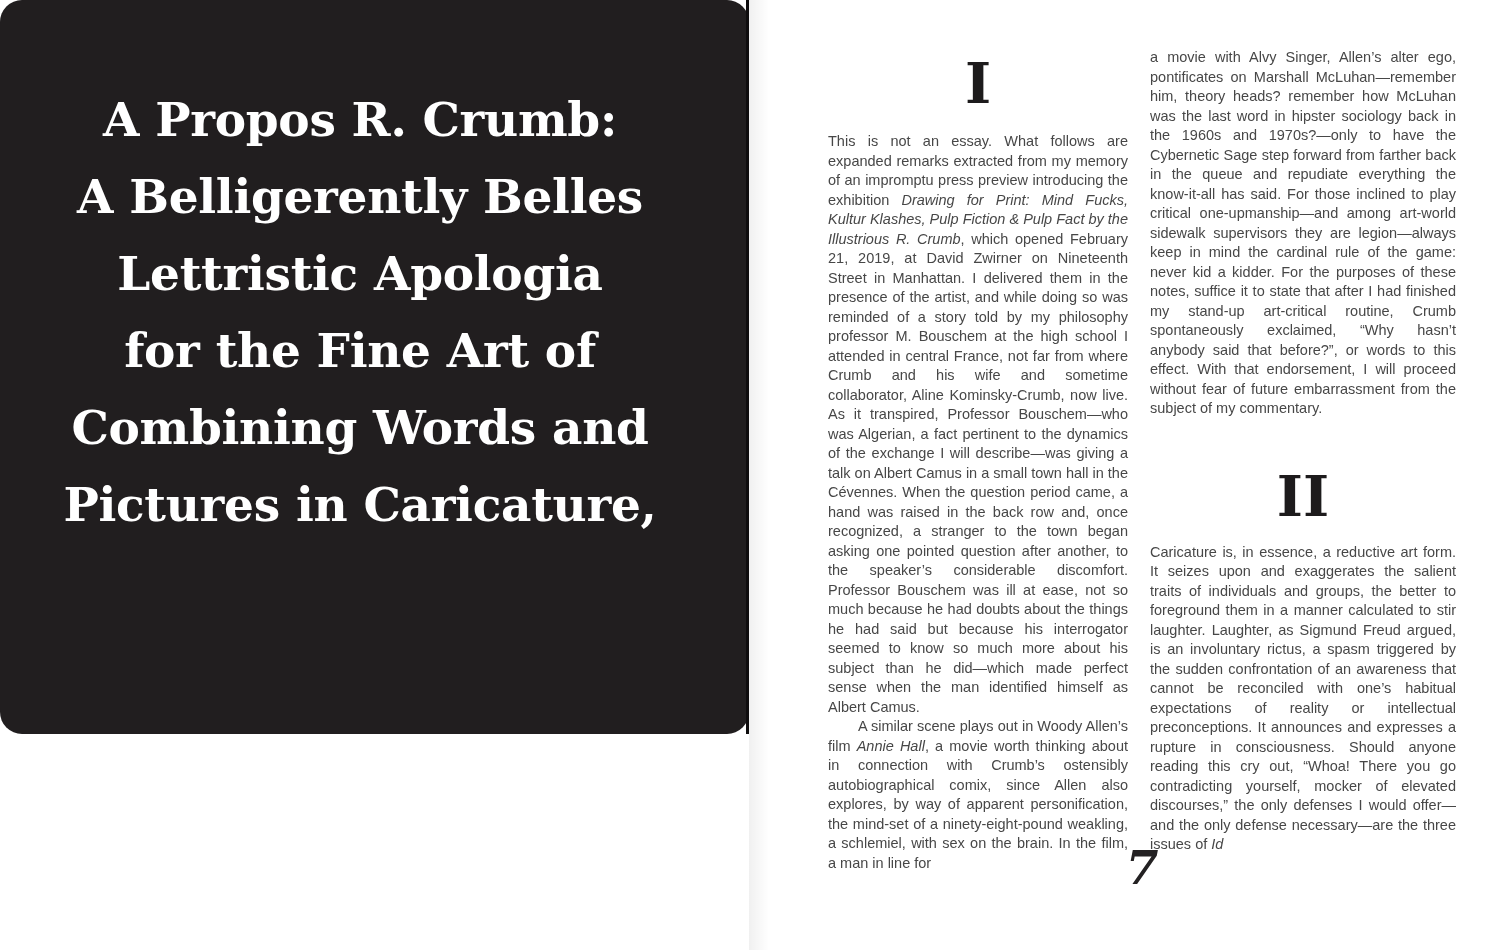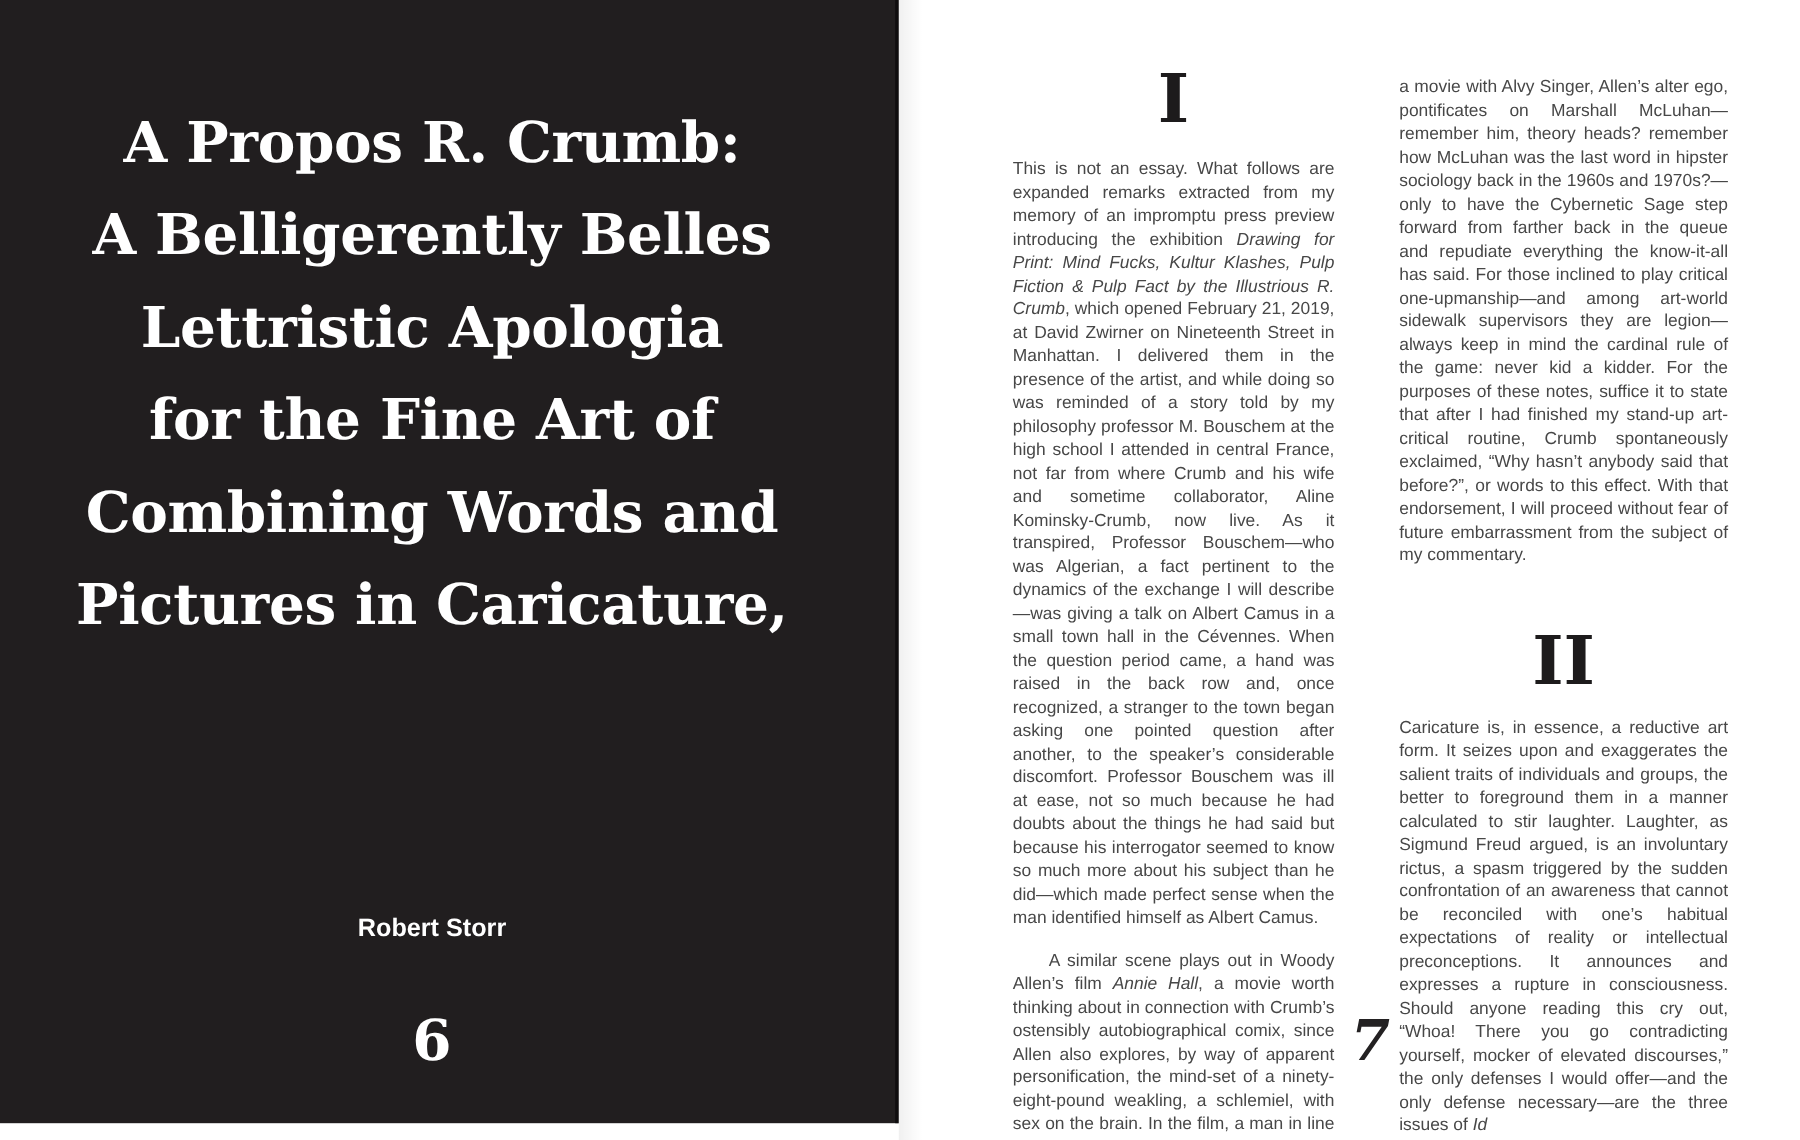--- a/index.html
+++ b/index.html
@@ -1,19 +1,19 @@
 <!DOCTYPE html>
 <html lang="en"><head>
 <meta charset="utf-8">
 <style>
   html,body{margin:0;padding:0;background:#ffffff;}
   .spread{position:relative;width:1500px;height:950px;overflow:hidden;background:#ffffff;}
 
   
-  .page-left{position:absolute;left:0;top:0;width:749px;height:936px;background:#211e1f;}
+  .page-left{position:absolute;left:0;top:0;width:749px;height:734px;background:#211e1f;border-radius:22px;}
   .page-left .spine-edge{position:absolute;right:0;top:0;width:3px;height:100%;background:#0f0d0e;}
   .content-left{position:absolute;left:0;right:29px;top:0;height:100%;}
   .essay-title{position:absolute;top:50px;left:0;right:0;text-align:center;
     font-family:"DejaVu Serif","Liberation Serif",serif;font-weight:700;
     font-size:47px;line-height:77px;color:#ffffff;letter-spacing:-0.3px;}
   .author{position:absolute;top:762px;left:0;right:0;text-align:center;
     font-family:"Liberation Sans",sans-serif;font-weight:700;font-size:21px;color:#ffffff;}
   .folio-left{position:absolute;top:840px;left:0;right:0;text-align:center;
     font-family:"DejaVu Serif","Liberation Serif",serif;font-weight:700;font-size:47px;color:#ffffff;}
 
@@ -23,21 +23,21 @@
     background:linear-gradient(to right,rgba(0,0,0,0.06),rgba(0,0,0,0));}
   .textblock{position:absolute;left:79px;top:0;width:628px;height:100%;}
   .col{position:absolute;top:48px;}
   .col-0{left:0;width:300px;}
   .col-1{left:322px;width:306px;}
 
   .section-num{font-family:"DejaVu Serif","Liberation Serif",serif;font-weight:700;
     font-size:56px;line-height:62px;text-align:center;color:#1d1b1c;margin:4px 0 18px 0;}
   .col-1 .section-num{margin-top:46px;margin-bottom:16px;}
 
-  .body-par{margin:16px;font-family:"Liberation Sans",sans-serif;font-size:14.5px;
+  .body-par{margin:0;font-family:"Liberation Sans",sans-serif;font-size:14.5px;
     line-height:19.5px;color:#474747;text-align:justify;}
   .body-par.indent{text-indent:30px;}
   .body-par .it{font-style:italic;}
 
   .folio-right{position:absolute;top:840px;left:0;right:0;text-align:center;
     font-family:"DejaVu Serif","Liberation Serif",serif;font-style:italic;font-weight:700;
     font-size:47px;color:#232122;}
 </style>
 </head>
 <body>

